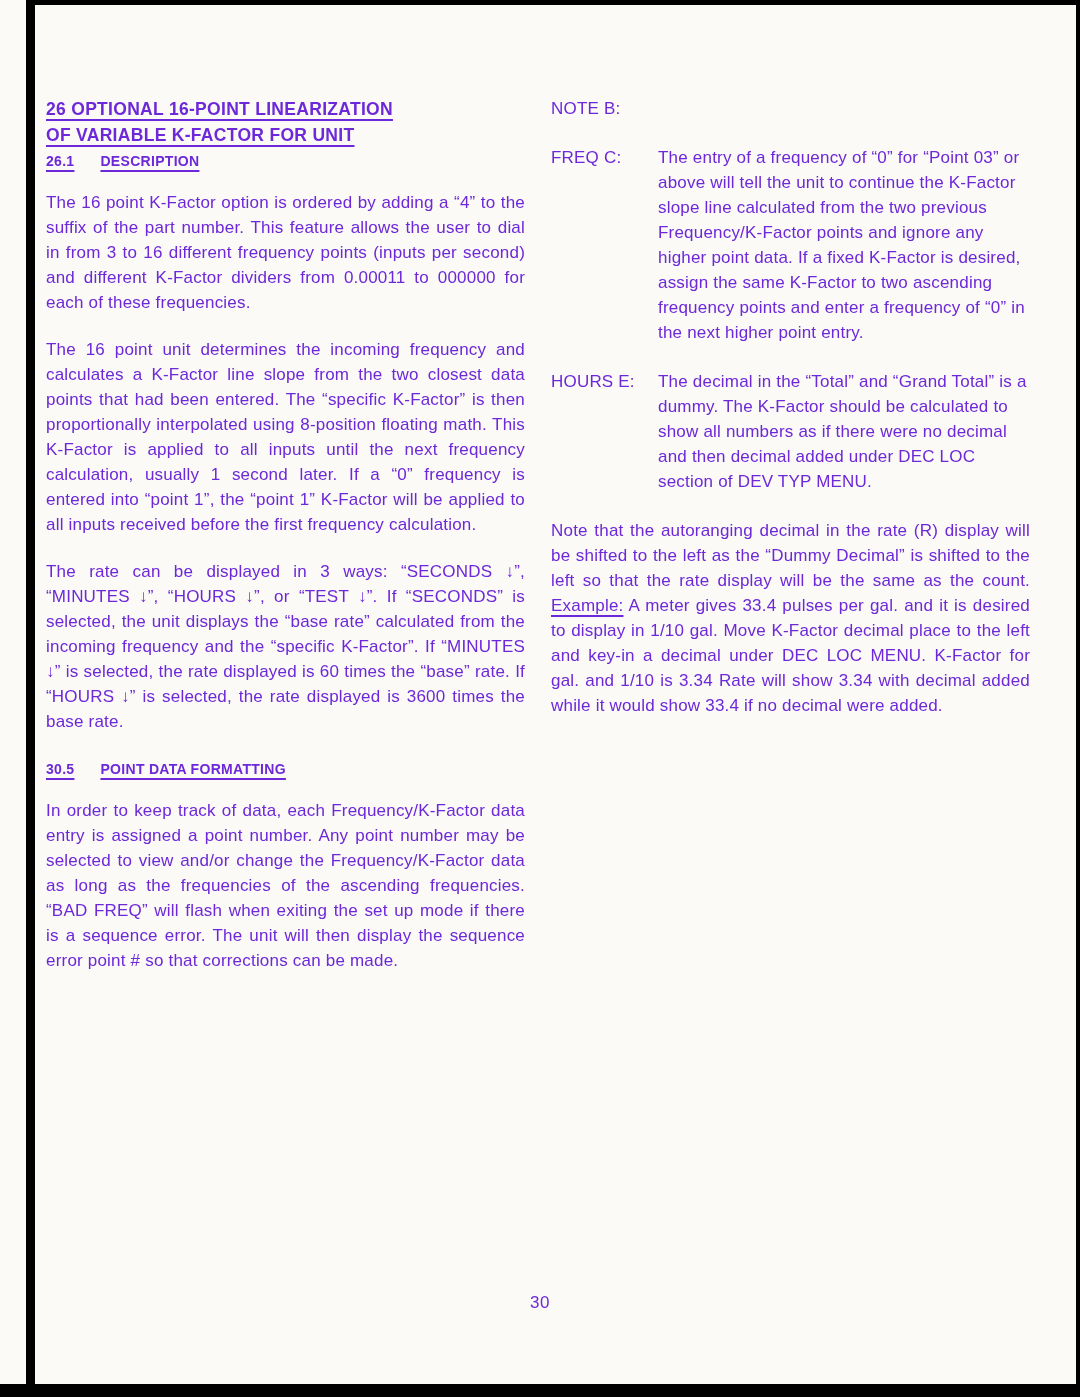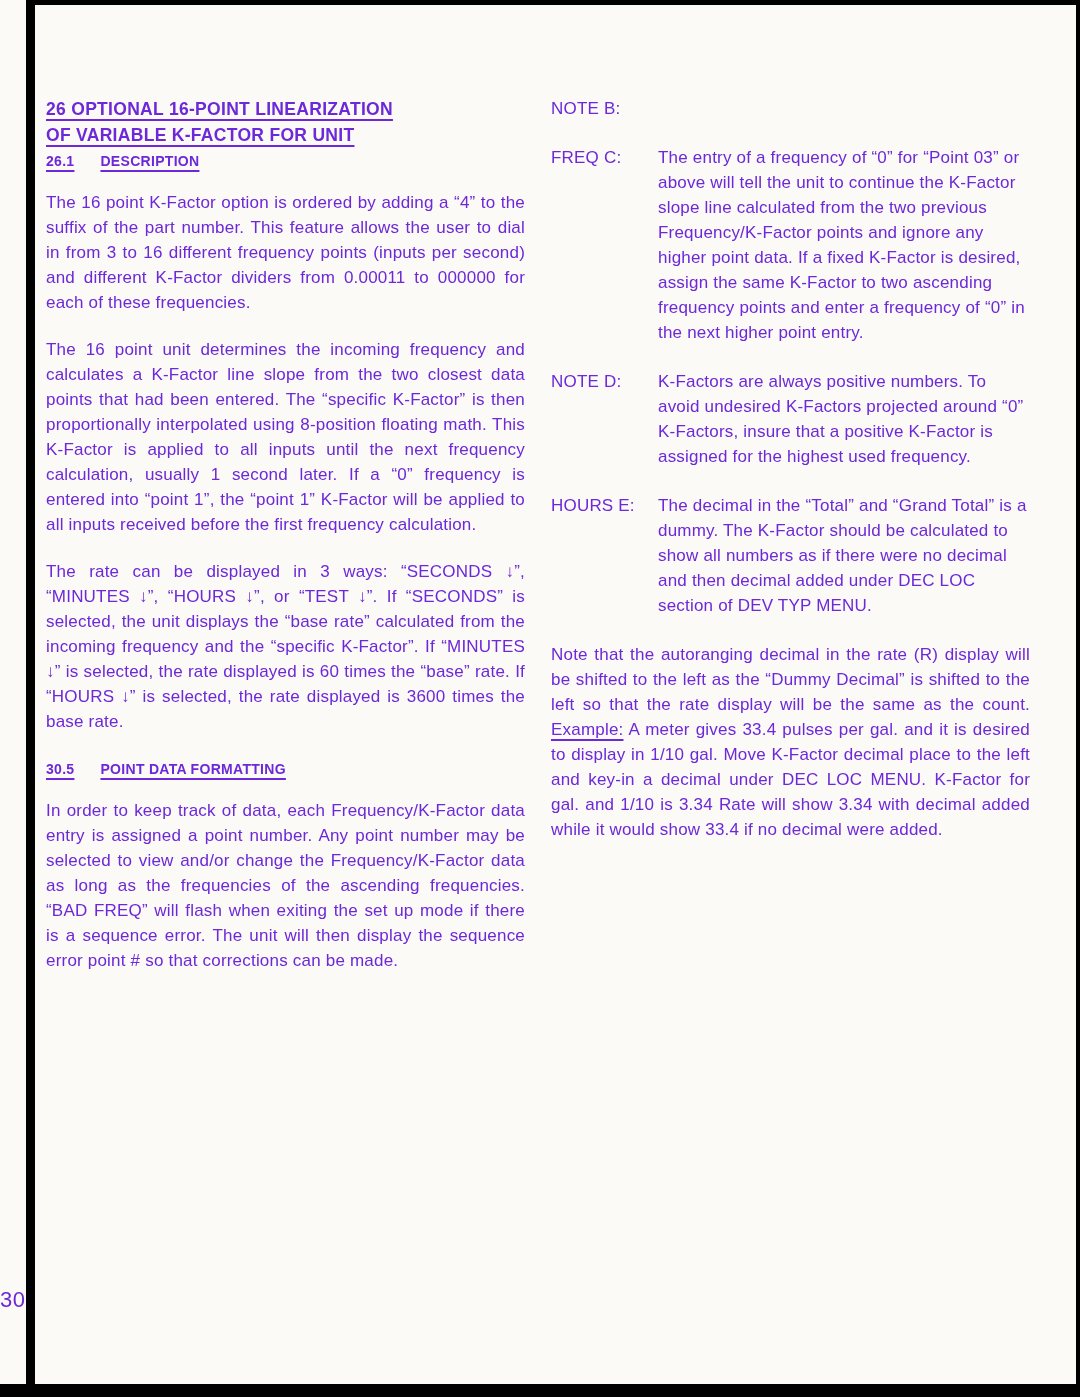--- a/index.html
+++ b/index.html
@@ -76,21 +76,22 @@
   .col-left .note-body  { flex: 0 0 auto; max-width: 348px; }
   .col-right .note-body { max-width: 372px; }
 
   .closing { margin-top: 2px; }
 
   .page-number {
     position: absolute;
     bottom: 84px;
     left: 0;
     width: 100%;
-    font-size: 22px;
+    text-align: center;
+    font-size: 17px;
     letter-spacing: 0.5px;
   }
 </style>
 </head>
 <body>
 
 <div class="page">
 
   <div class="edge edge-top"></div>
   <div class="edge edge-left"></div>
@@ -129,24 +130,20 @@
 
       <div class="note">
         <span class="note-label">NOTE B:</span>
       </div>
 
       <div class="note">
         <span class="note-label">FREQ C:</span>
         <span class="note-body">The entry of a frequency of “0” for “Point 03” or above will tell the unit to continue the K-Factor slope line calculated from the two previous Frequency/K-Factor points and ignore any higher point data. If a fixed K-Factor is desired, assign the same K-Factor to two ascending frequency points and enter a frequency of “0” in the next higher point entry.</span>
       </div>
 
-      <div class="note">
-        <span class="note-label">NOTE D:</span>
-        <span class="note-body">K-Factors are always positive numbers. To avoid undesired K-Factors projected around “0” K-Factors, insure that a positive K-Factor is assigned for the highest used frequency.</span>
-      </div>
 
       <div class="note">
         <span class="note-label">HOURS E:</span>
         <span class="note-body">The decimal in the “Total” and “Grand Total” is a dummy. The K-Factor should be calculated to show all numbers as if there were no decimal and then decimal added under DEC LOC section of DEV TYP MENU.</span>
       </div>
 
       <p class="para just closing">
         <span>Note that the autoranging decimal in the rate (R) display will be shifted to the left as the “Dummy Decimal” is shifted to the left so that the rate display will be the same as the count. </span><span class="u">Example:</span><span> A meter gives 33.4 pulses per gal. and it is desired to display in 1/10 gal. Move K-Factor decimal place to the left and key-in a decimal under DEC LOC MENU. K-Factor for gal. and 1/10 is 3.34 Rate will show 3.34 with decimal added while it would show 33.4 if no decimal were added.</span>
       </p>
 

